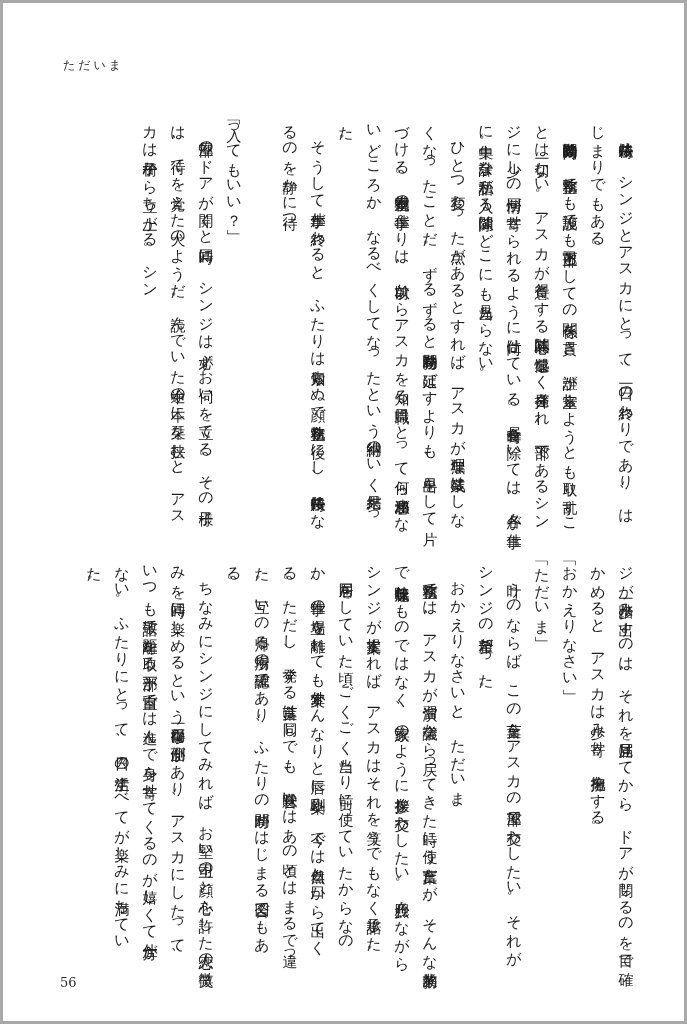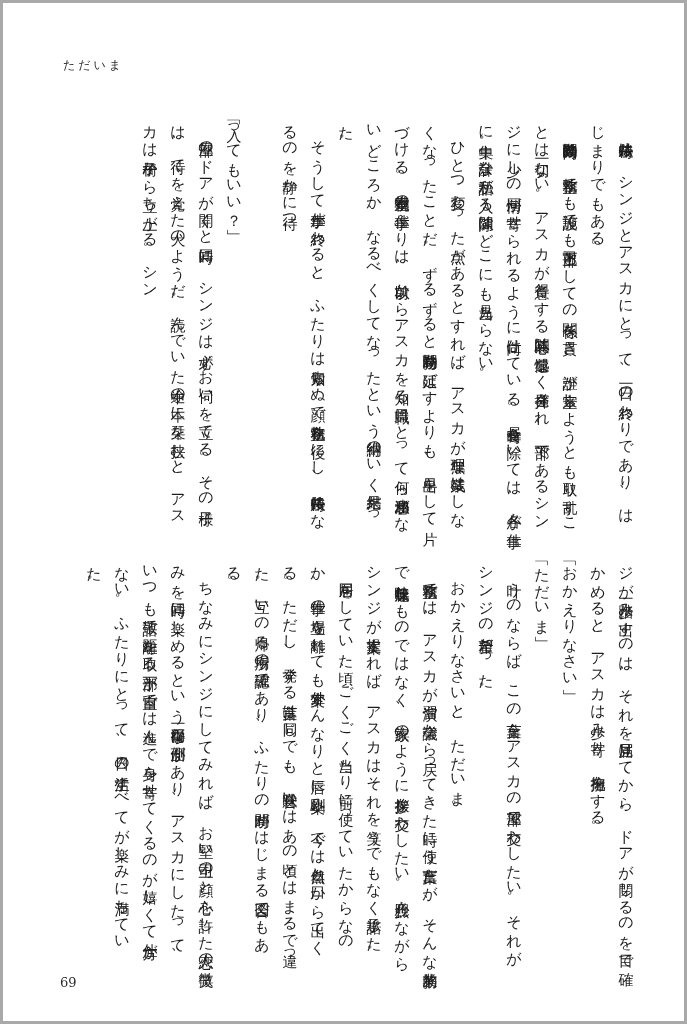--- a/index.html
+++ b/index.html
@@ -76,15 +76,15 @@
     <p>ジが一歩踏み出すのは、それを見届けてから。ドアが閉じるのを目で確かめると、アスカは歩み寄り、抱擁をする。</p>
     <p>「おかえりなさい」</p>
     <p>「ただいま」</p>
     <p>　叶うのならば、この言葉をアスカの部屋で交わしたい。それがシンジの希望だった。</p>
     <p>　おかえりなさいと、ただいま。</p>
     <p>　執務室では、アスカが演習や会議から戻ってきた時に使う言葉だが、そんな業務的で無味乾燥なものではなく、家族のように挨拶を交わしたい。少々照れながらシンジが提案すれば、アスカはそれを笑うでもなく承諾した。</p>
     <p>　同居をしていた頃、ごくごく当たり前に使っていたからなのか、仕事の立場を離れても案外すんなりと唇に馴染み、今では自然と口から出てくる。ただし、発する言葉は同じでも、意味合いはあの頃とはまるで違った。互いの帰る場所の確認であり、ふたりの時間がはじまる合図でもある。</p>
     <p>　ちなみにシンジにしてみれば、お堅い上司の顔と心を許した恋人の微笑みを同時に楽しめるという一挙両得な側面があり、アスカにしたって、いつも敬語で距離を取る部下が自室では進んで身を寄せてくるのが嬉しくて仕方がない。ふたりにとって、日々の生活すべてが楽しみに満ちていた。</p>
   </div>
 
-  <div class="page-number">69</div>
+  <div class="page-number">56</div>
 
 </div>
 
 </body></html>

